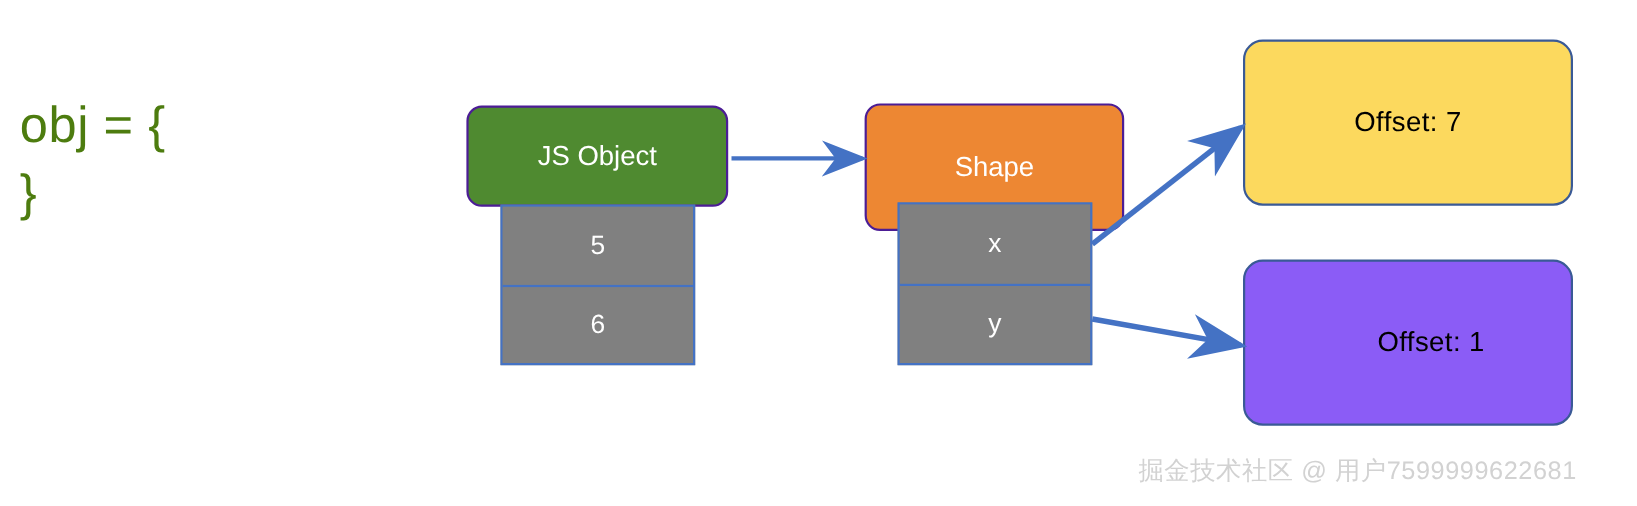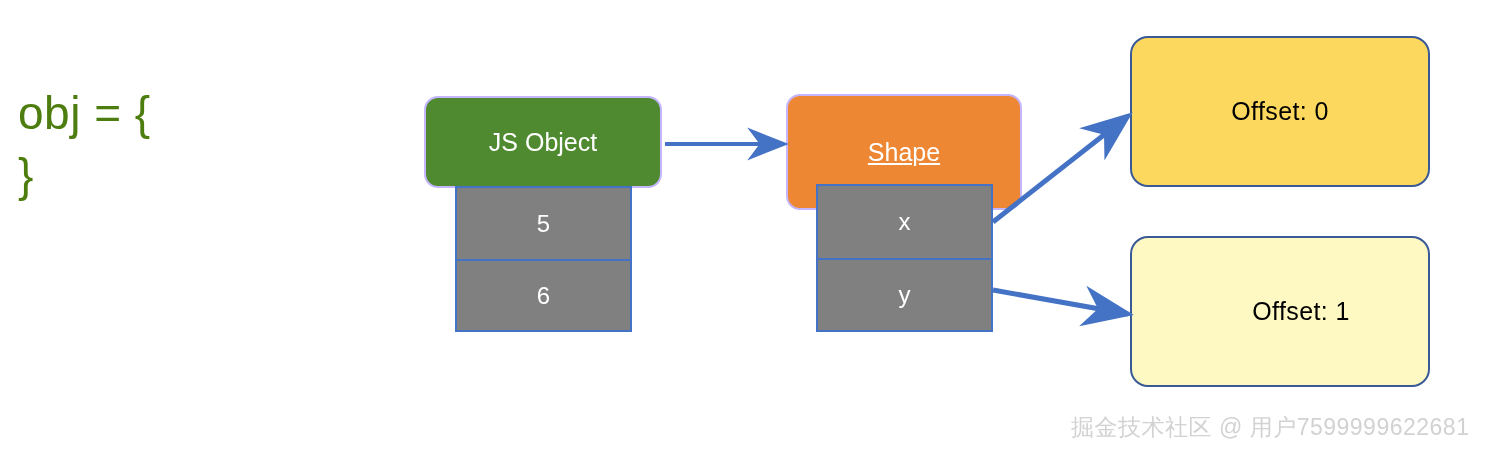--- a/index.html
+++ b/index.html
@@ -37,21 +37,21 @@
 
   
   .struct { position: absolute; }
   .struct-head {
     position: absolute;
     left: 0;
     top: 0;
     display: flex;
     align-items: center;
     justify-content: center;
-    border: 2px solid #c4b5fd;
+    border: 2px solid #4c1d95;
     border-radius: 14px;
     color: #ffffff;
     font-size: 25px;
     font-family: "Liberation Sans", sans-serif;
     box-sizing: border-box;
   }
   .struct-rows {
     position: absolute;
     border: 2px solid #4472c4;
     box-sizing: border-box;
@@ -79,21 +79,20 @@
     left: 31px; top: 90px;
     width: 177px; height: 146px;
   }
   #js-object-rows .struct-row { height: 71px; }
 
   
   #shape-block { left: 786px; top: 94px; width: 238px; height: 238px; }
   #shape-header {
     width: 236px; height: 116px;
     background: #ed8733;
-    text-decoration: underline;
   }
   #shape-rows {
     left: 30px; top: 90px;
     width: 177px; height: 148px;
   }
   #shape-rows .struct-row { height: 72px; }
 
   
   .offset-card {
     position: absolute;
@@ -123,21 +122,20 @@
   
   #watermark {
     position: absolute;
     left: 1035px;
     top: 412px;
     color: #d2d2d2;
     font-size: 23px;
     font-family: "Liberation Sans", sans-serif;
     white-space: nowrap;
     letter-spacing: 0.5px;
-    margin-left: 36px;
   }
 </style>
 </head>
 <body>
 
 <div id="canvas" style="background: rgb(255, 255, 255);">
 
   <div id="code-snippet"><span class="code-line"><span class="code-plain">obj = {</span></span><span class="code-line"><span class="code-plain">}</span></span></div>
 
   <div class="struct" id="js-object-block">
@@ -162,23 +160,23 @@
       <div class="struct-row" style="background: rgb(128, 128, 128);">
         <span>x</span>
       </div>
       <div class="struct-row" style="background: rgb(128, 128, 128);">
         <span>y</span>
       </div>
     </div>
   </div>
 
   <div class="offset-card" id="offset-card-0" style="background: rgb(252, 217, 94); border-color: rgb(58, 90, 150);">
-    <span>Offset:  0</span>
+    <span>Offset:  7</span>
   </div>
-  <div class="offset-card" id="offset-card-1" style="background: #fef9c3; border-color: rgb(58, 90, 150); padding-left: 42px;">
+  <div class="offset-card" id="offset-card-1" style="background: #8b5cf6; border-color: rgb(58, 90, 150); padding-left: 42px;">
     <span>Offset:  1</span>
   </div>
 
   <svg id="arrow-layer" viewBox="0 0 1488 460">
     <defs>
       <marker id="ah" markerWidth="11" markerHeight="9" refX="9.2" refY="4.5" orient="auto" markerUnits="strokeWidth">
         <path d="M0,0.4 L10.4,4.5 L0,8.6 L3.1,4.5 Z" fill="#4472c4"></path>
       </marker>
     </defs>
     <line x1="665" y1="144" x2="784" y2="144" stroke="#4472c4" stroke-width="4" marker-end="url(#ah)"></line>

